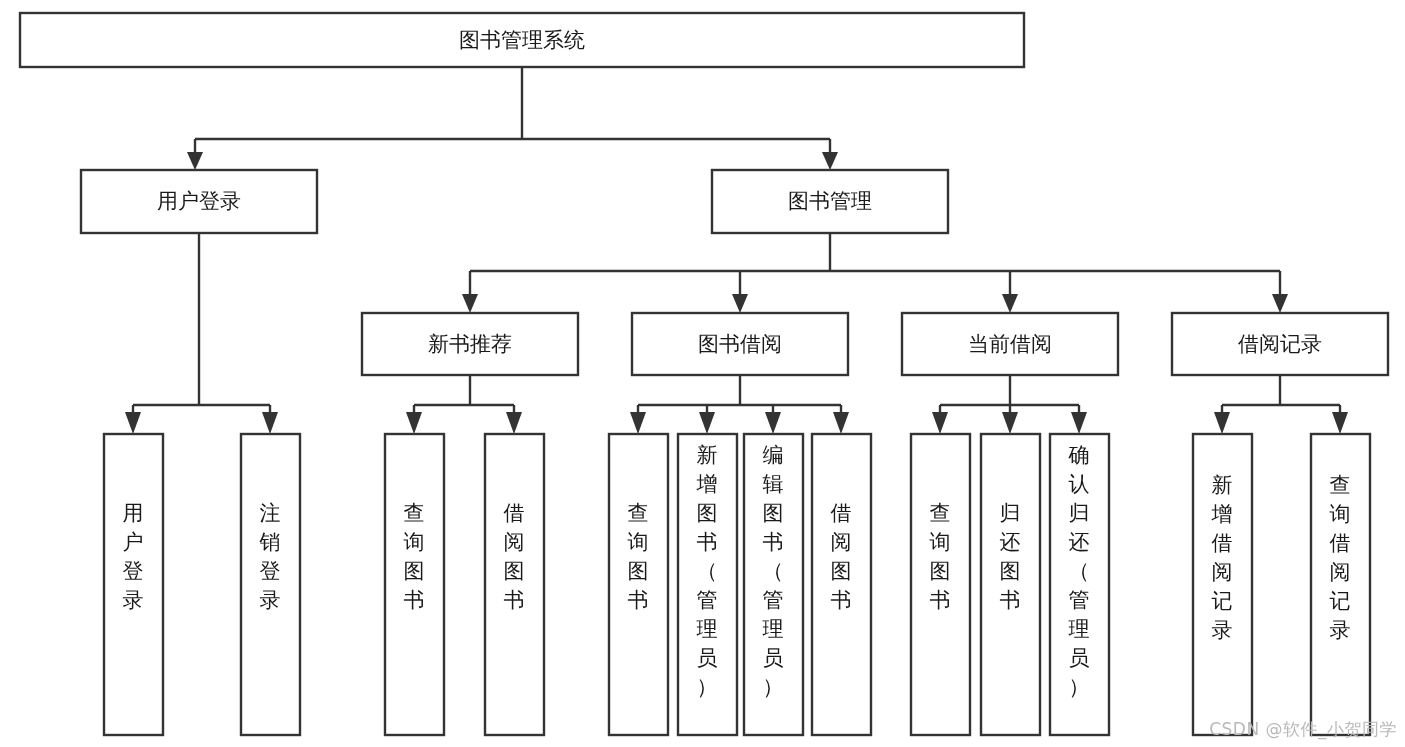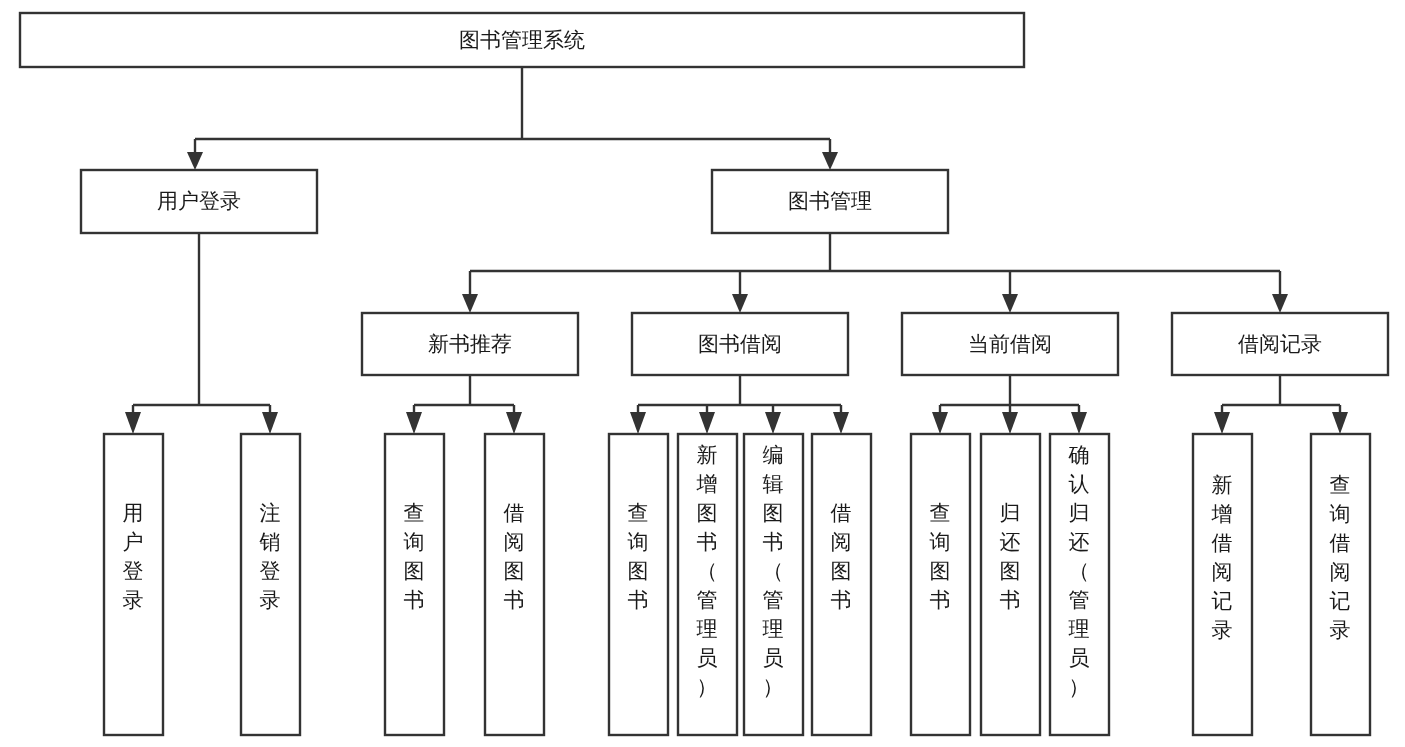--- a/index.html
+++ b/index.html
@@ -219,13 +219,14 @@
       <rect class="node-box" x="1193" y="434" width="59" height="301"></rect>
       <text class="node-label-v" x="1222" y="492"><tspan x="1222" y="492">新</tspan><tspan x="1222" y="521">增</tspan><tspan x="1222" y="550">借</tspan><tspan x="1222" y="579">阅</tspan><tspan x="1222" y="608">记</tspan><tspan x="1222" y="637">录</tspan></text>
     </g>
     <g>
       <rect class="node-box" x="1311" y="434" width="59" height="301"></rect>
       <text class="node-label-v" x="1340" y="492"><tspan x="1340" y="492">查</tspan><tspan x="1340" y="521">询</tspan><tspan x="1340" y="550">借</tspan><tspan x="1340" y="579">阅</tspan><tspan x="1340" y="608">记</tspan><tspan x="1340" y="637">录</tspan></text>
     </g>
 
   </svg>
 
+  <div class="watermark-text">CSDN @软件_小贺同学</div>
 </div>
 
 </body></html>

